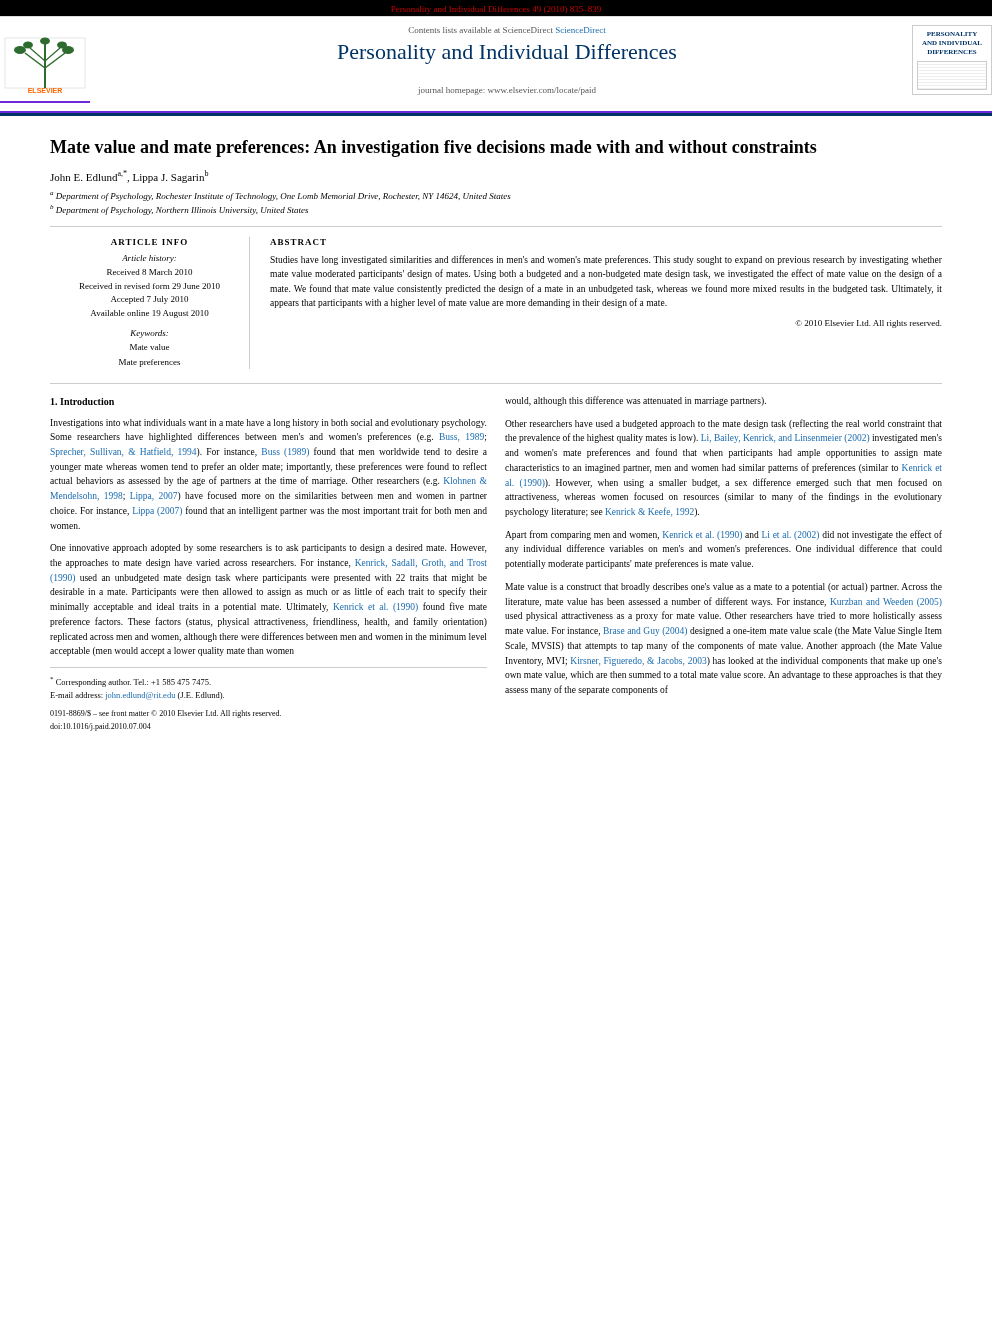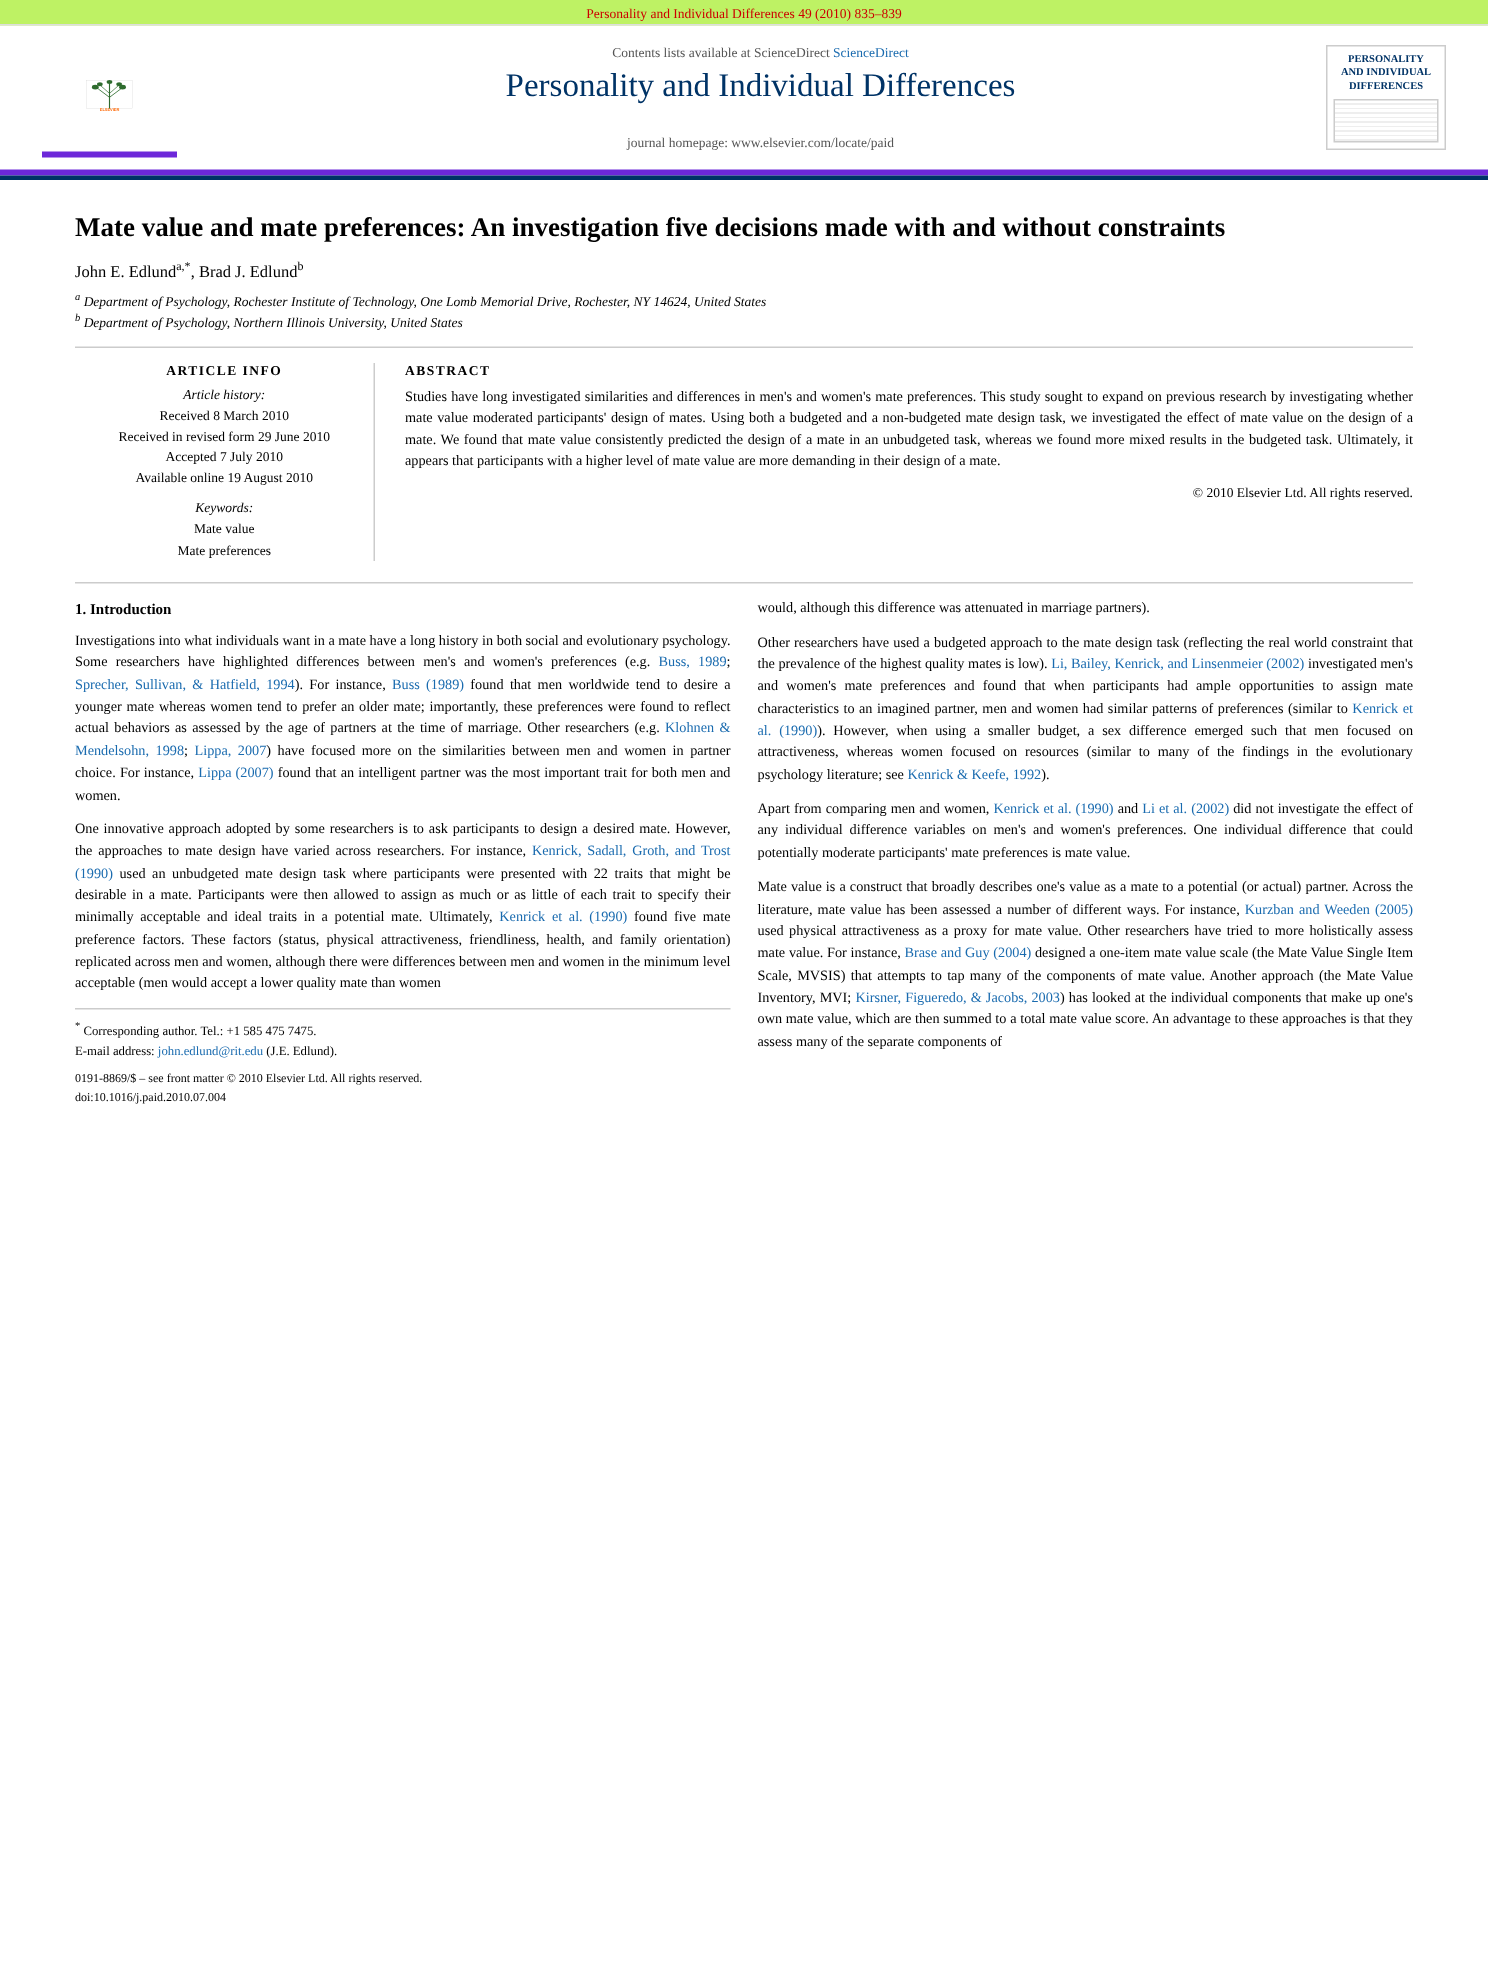--- a/index.html
+++ b/index.html
@@ -7,34 +7,34 @@
       font-family: 'Times New Roman', Times, serif;
       font-size: 10px;
       background: #fff;
       color: #000;
       width: 992px;
       min-height: 1323px;
     }
 
     
     .top-bar {
-      background: #bef264;
+      background: #000000;
       text-align: center;
       padding: 4px 0 2px;
       font-size: 9px;
       color: #c00;
       border-bottom: 1px solid #ddd;
     }
 
     
     .journal-header {
       display: flex;
-      align-items: center;
-      padding: 8px 28px;
-      border-bottom: 4px solid #6d28d9;
+      align-items: flex-start;
+      padding: 8px 0;
+      border-bottom: 2px solid #6d28d9;
     }
     .journal-header .elsevier-logo {
       width: 90px;
       flex-shrink: 0;
       margin-right: 20px;
     }
     .journal-header .center-info {
       flex: 1;
       text-align: center;
     }
@@ -286,21 +286,21 @@
 </div>
 
 <div class="blue-divider"></div>
 
 <div class="main-content">
 
   <div class="article-title">Mate value and mate preferences: An investigation five decisions made with and without constraints</div>
 
   <div class="authors">
     <span>John E. Edlund</span><sup>a,*</sup>, 
-    <span>Brad J. Edlund</span><sup>b</sup>
+    <span>Lippa J. Sagarin</span><sup>b</sup>
   </div>
 
   <div class="affiliations">
     <div><sup>a</sup> Department of Psychology, Rochester Institute of Technology, One Lomb Memorial Drive, Rochester, NY 14624, United States</div>
     <div><sup>b</sup> Department of Psychology, Northern Illinois University, United States</div>
   </div>
 
   <hr class="section-divider">
 
   <div class="info-abstract">

